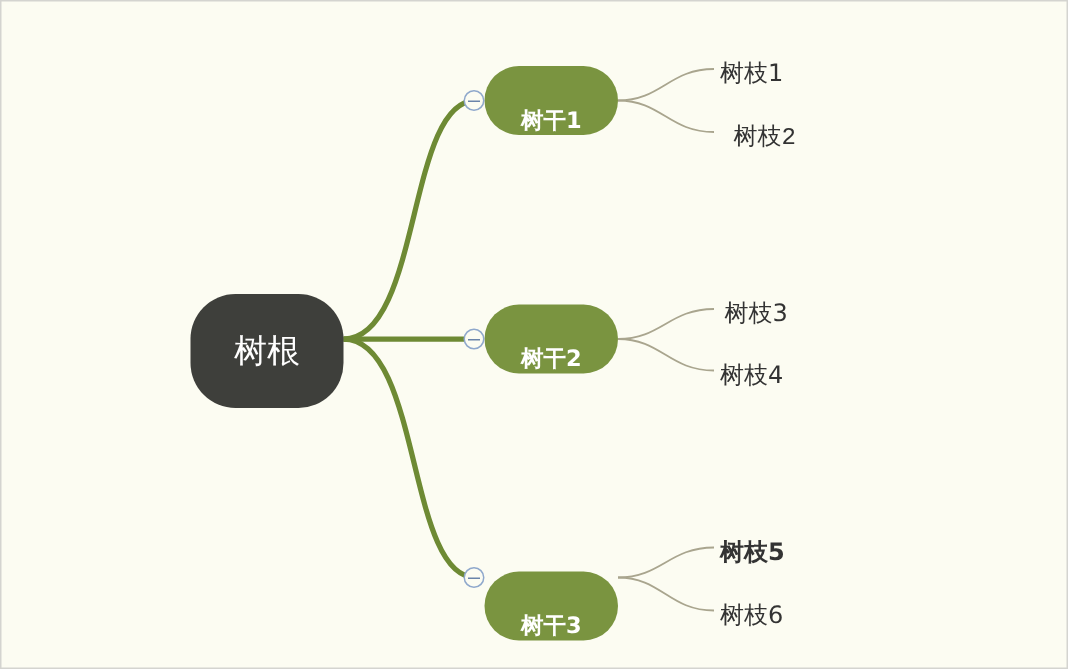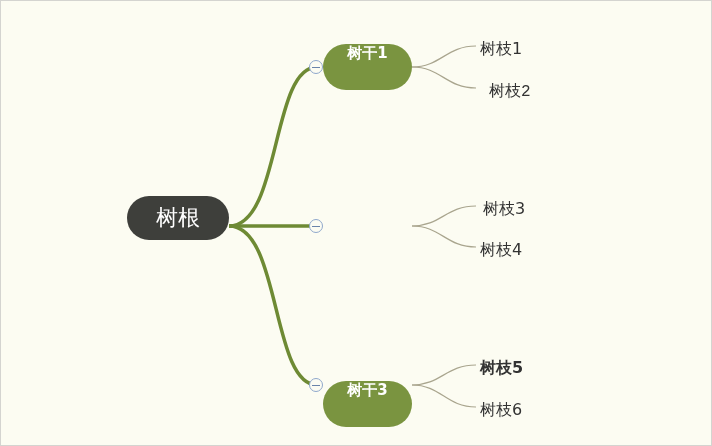--- a/index.html
+++ b/index.html
@@ -1,26 +1,26 @@
 <!DOCTYPE html>
 <html><head>
   <meta charset="utf-8">
   <style>
     * { box-sizing: border-box; margin: 0; padding: 0; }
     html, body { width: 712px; height: 446px; overflow: hidden; background: #fdfdf5; }
     body { font-family: "DejaVu Sans", "Liberation Sans", sans-serif; position: relative; }
     .canvas { position: absolute; left: 0; top: 0; width: 712px; height: 446px;
       border: 1px solid #d4d4d0; background: #fcfcf2; }
     svg.links { position: absolute; left: 0; top: 0; }
-    .root { position: absolute; left: 126px; top: 195px; width: 102px; height: 44px;
+    .root { position: absolute; left: 126px; top: 195px; width: 102px; height: 76px;
       background: #3e3f3b; border-radius: 30px; color: #ffffff; font-size: 22px;
       display: flex; align-items: center; justify-content: center; }
     .trunk { position: absolute; width: 89px; height: 46px; background: #7a9440;
       border-radius: 23px; color: #ffffff; font-size: 15px; font-weight: bold;
-      display: flex; align-items: flex-start; justify-content: center; }
+      display: flex; align-items: flex-end; justify-content: center; }
     .collapse { position: absolute; width: 14px; height: 14px; border-radius: 50%;
       background: #fcfcf2; border: 1px solid #8fa8cc; display: flex; align-items: center; justify-content: center; cursor: pointer; }
     .collapse::after { content: ""; width: 8px; height: 1px; background: #6a84aa; }
     .leaf { position: absolute; font-size: 16px; color: #333333; white-space: nowrap; }
   </style>
 </head>
 <body>
 
 <div class="canvas">
   <svg class="links" width="712" height="446">
@@ -43,20 +43,23 @@
     <span>树根</span>
   </div>
 
   <div class="trunk" style="left:322px; top:43px;">
     <span>树干1</span>
   </div>
   <div class="collapse" style="left:308px; top:59px;"></div>
   <div class="leaf" style="left:479px; top:38px;">树枝1</div>
   <div class="leaf" style="left:488px; top:80px;font-family:Liberation Mono, monospace;">树枝2</div>
 
+  <div class="trunk" style="left:322px; top:202px;">
+    <span>树干2</span>
+  </div>
   <div class="collapse" style="left:308px; top:218px;"></div>
   <div class="leaf" style="left:482px; top:198px;">树枝3</div>
   <div class="leaf" style="left:479px; top:239px;">树枝4</div>
 
   <div class="trunk" style="left:322px; top:380px;">
     <span>树干3</span>
   </div>
   <div class="collapse" style="left:308px; top:377px;"></div>
   <div class="leaf" style="left:479px; top:357px;font-weight:bold;">树枝5</div>
   <div class="leaf" style="left:479px; top:399px;">树枝6</div>

